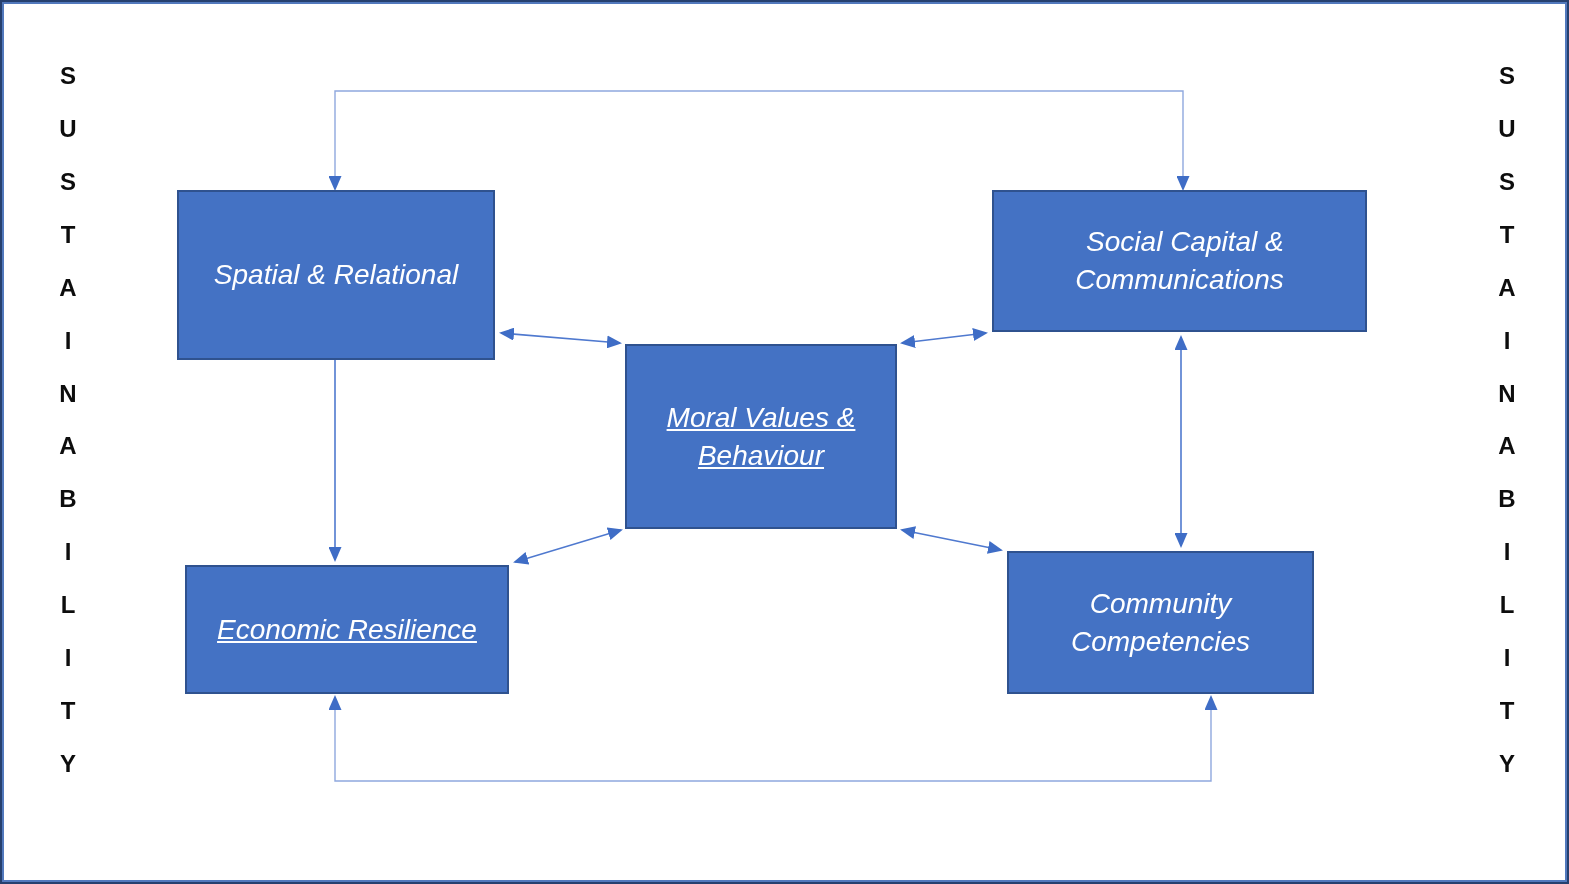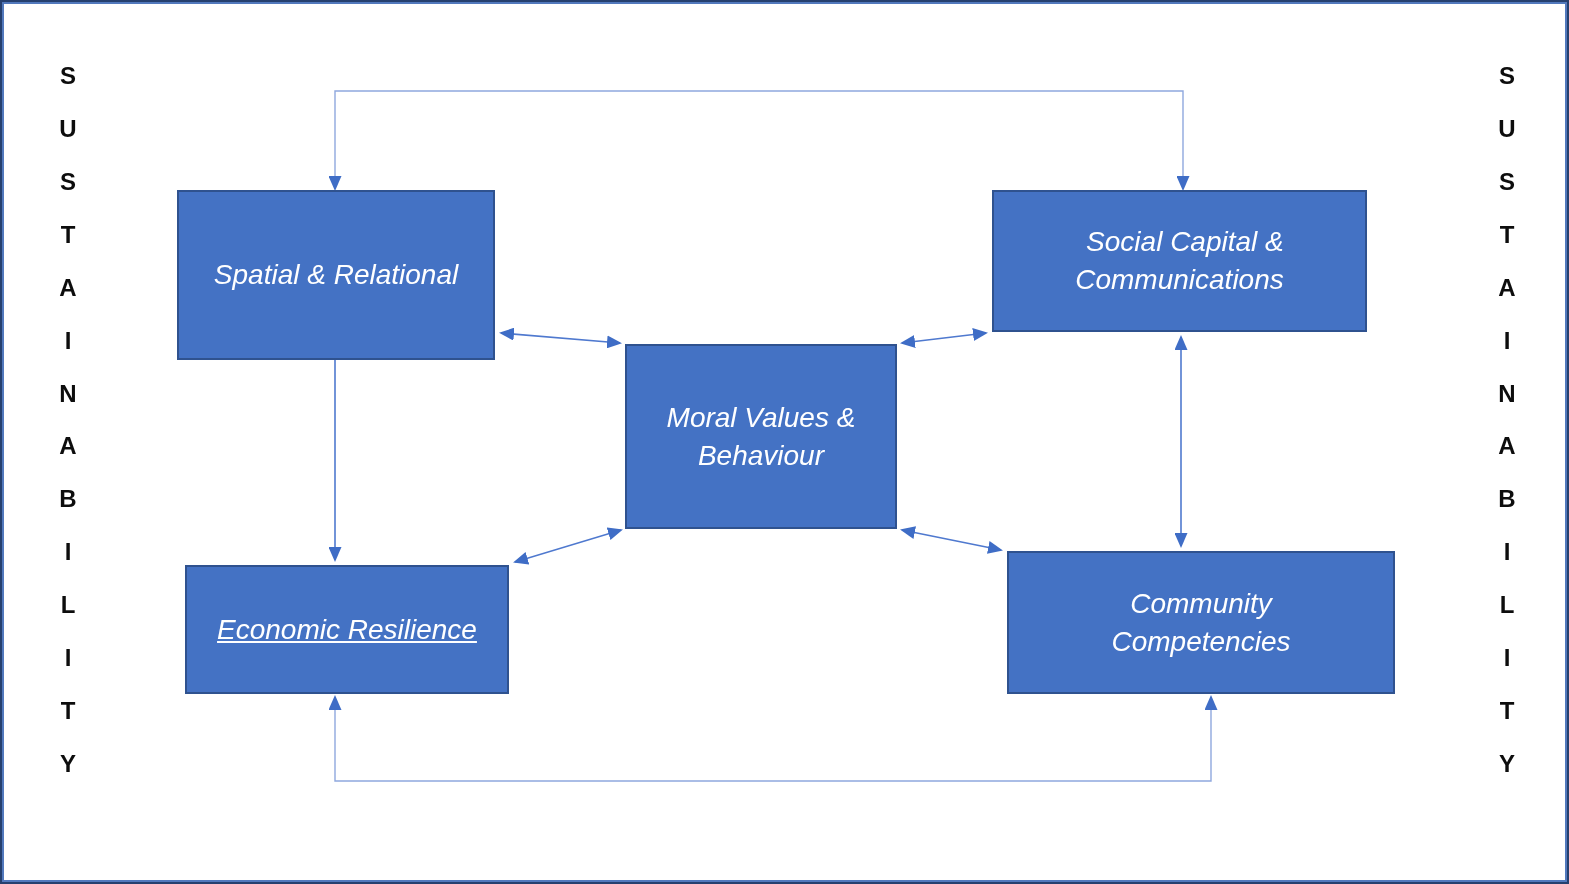--- a/index.html
+++ b/index.html
@@ -60,23 +60,23 @@
     text-align: center;
     color: #ffffff;
     font-style: italic;
     font-size: 28px;
     line-height: 1.35;
   }
   .node span { white-space: pre-line; }
 
   .box-spatial   { left: 175px; top: 188px; width: 318px; height: 170px; }
   .box-social    { left: 990px; top: 188px; width: 375px; height: 142px; text-align: right; }
-  .box-moral     { left: 623px; top: 342px; width: 272px; height: 185px; }
+  .box-moral     { left: 623px; top: 342px; width: 272px; height: 185px; text-decoration: underline; }
   .box-economic  { left: 183px; top: 563px; width: 324px; height: 129px; text-decoration: underline; }
-  .box-community { left: 1005px; top: 549px; width: 388px; height: 143px; }
+  .box-community { left: 1005px; top: 549px; width: 307px; height: 143px; }
 </style>
 </head>
 <body>
 
 <div class="stage">
 
   <div class="rail rail-left">
       <span>S</span>
       <span>U</span>
       <span>S</span>

